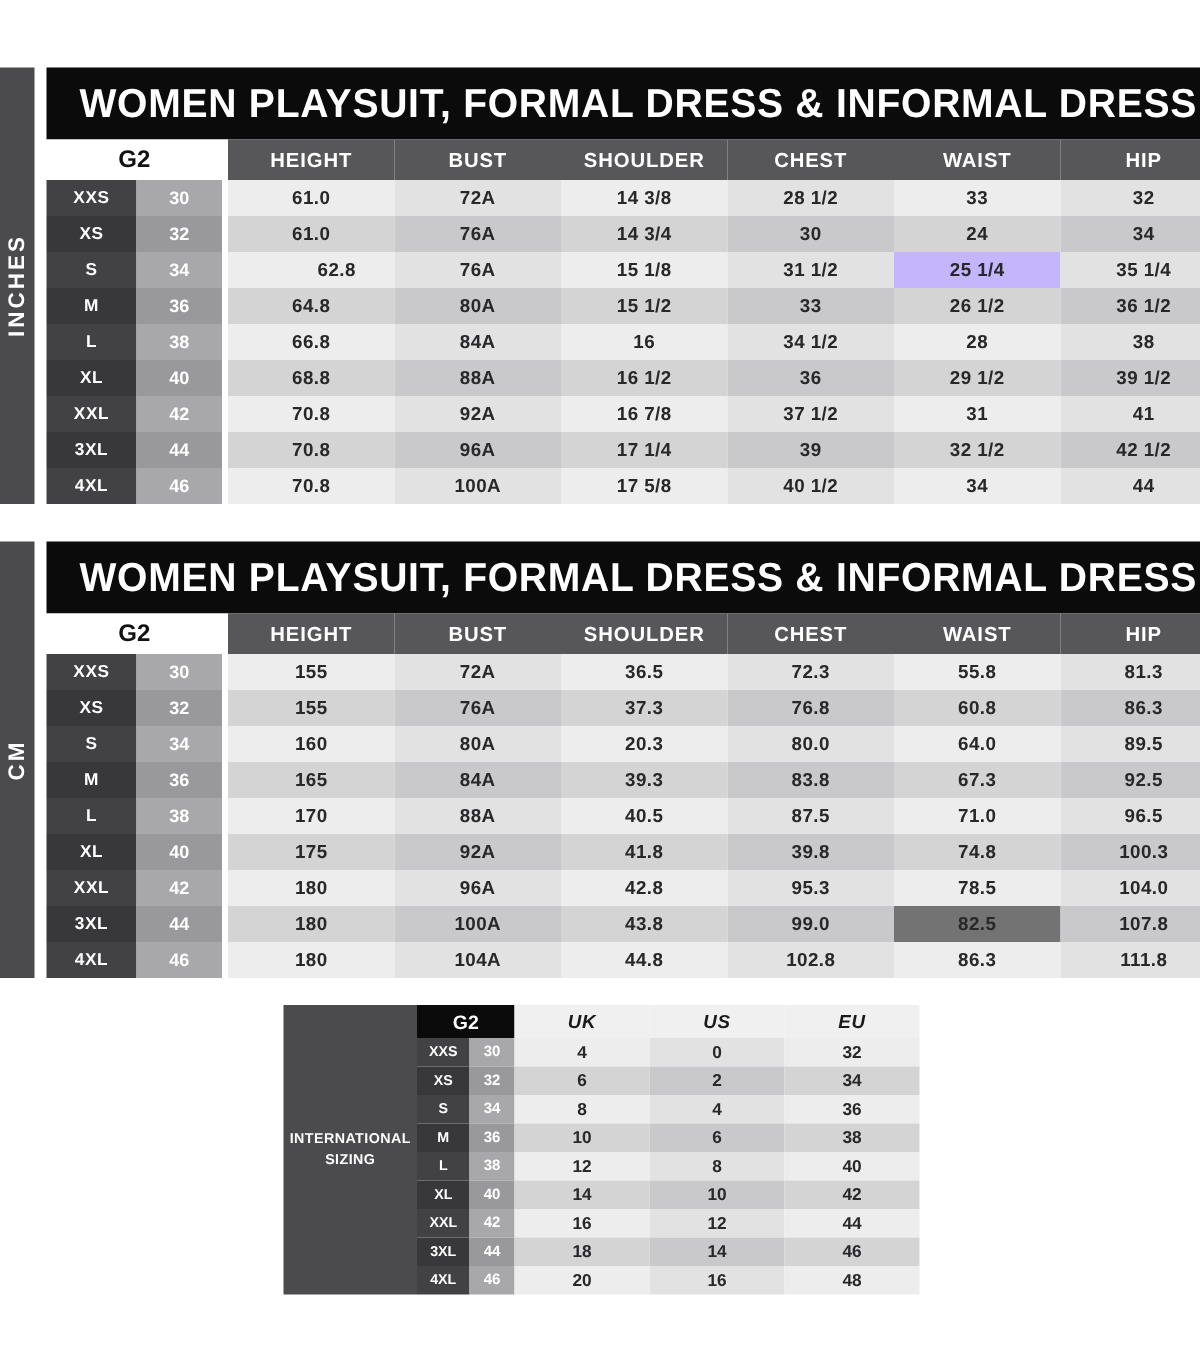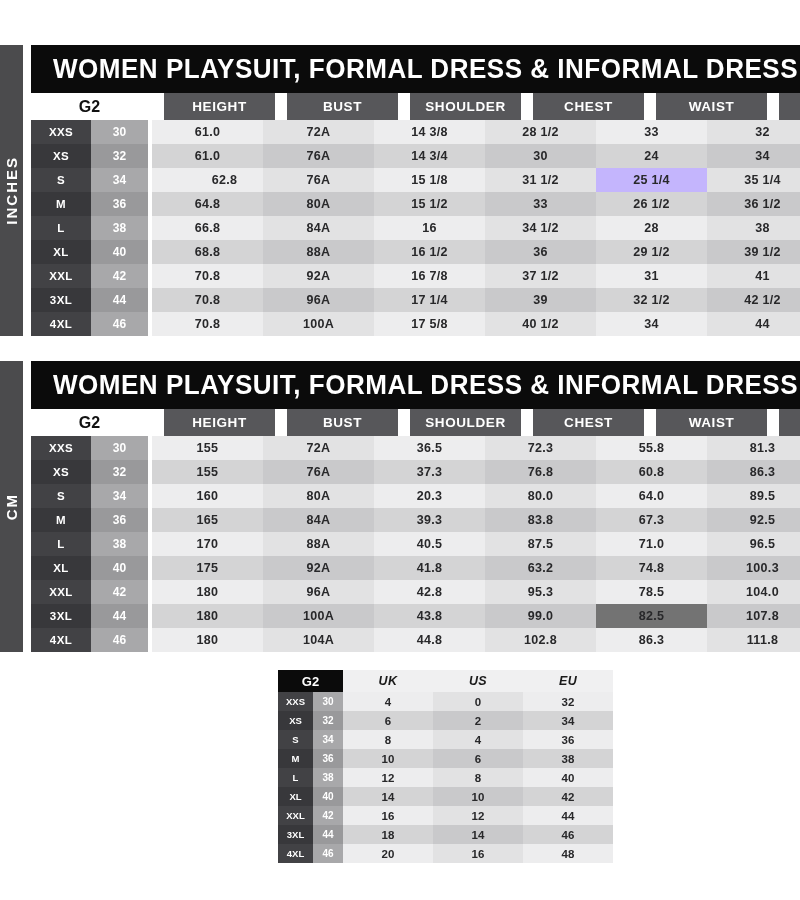--- a/index.html
+++ b/index.html
@@ -22,21 +22,21 @@
     display:flex;align-items:center;padding-left:22px;box-sizing:border-box;overflow:hidden;
   }
   .title span{
     color:#fff;font-weight:bold;font-size:27px;letter-spacing:0.5px;white-space:nowrap;
     transform-origin:left center;
   }
   .hdr{position:absolute;left:0;top:48px;height:27px;display:flex;}
   .cellc{display:flex;align-items:center;justify-content:center;box-sizing:border-box;}
   .g2{width:117px;height:27px;background:#ffffff;color:#111;font-weight:bold;font-size:16px;}
   .hgap{width:4px;height:27px;background:#fff;}
-  .hcell{width:111px;height:27px;background:var(--hdr-bg);color:#fff;font-weight:bold;font-size:13.5px;letter-spacing:0.6px;margin-left:12px;}
+  .hcell{width:111px;height:27px;background:var(--hdr-bg);color:#fff;font-weight:bold;font-size:13.5px;letter-spacing:0.6px;}
   .rows{position:absolute;left:0;top:75px;}
   .r{display:flex;height:24px;}
   .sz{width:60px;height:24px;color:#fff;font-weight:bold;font-size:11.5px;letter-spacing:0.4px;}
   .nm{width:57px;height:24px;color:#fff;font-weight:bold;font-size:12px;}
   .rgap{width:4px;height:24px;background:#fff;}
   .dc{width:111px;height:24px;color:var(--text-dark);font-weight:bold;font-size:12.5px;letter-spacing:0.3px;}
 
   
   .intl{position:absolute;left:189px;top:670px;width:424px;height:193px;}
   .iblock{
@@ -255,21 +255,21 @@
             <div class="cellc dc" style="background: rgb(237, 237, 238);">71.0</div>
             <div class="cellc dc" style="background: rgb(226, 226, 227);">96.5</div>
           </div>
           <div class="r">
             <div class="cellc sz" style="background: rgb(56, 56, 59);">XL</div>
             <div class="cellc nm" style="background: rgb(153, 153, 155);">40</div>
             <div class="cellc rgap"></div>
             <div class="cellc dc" style="background: rgb(212, 212, 213);">175</div>
             <div class="cellc dc" style="background: rgb(201, 201, 203);">92A</div>
             <div class="cellc dc" style="background: rgb(212, 212, 213);">41.8</div>
-            <div class="cellc dc" style="background: rgb(201, 201, 203);">63.2</div>
+            <div class="cellc dc" style="background: rgb(201, 201, 203);">39.8</div>
             <div class="cellc dc" style="background: rgb(212, 212, 213);">74.8</div>
             <div class="cellc dc" style="background: rgb(201, 201, 203);">100.3</div>
           </div>
           <div class="r">
             <div class="cellc sz" style="background: rgb(66, 66, 69);">XXL</div>
             <div class="cellc nm" style="background: rgb(168, 168, 170);">42</div>
             <div class="cellc rgap"></div>
             <div class="cellc dc" style="background: rgb(237, 237, 238);">180</div>
             <div class="cellc dc" style="background: rgb(226, 226, 227);">96A</div>
             <div class="cellc dc" style="background: rgb(237, 237, 238);">42.8</div>
@@ -297,20 +297,21 @@
             <div class="cellc dc" style="background: rgb(237, 237, 238);">44.8</div>
             <div class="cellc dc" style="background: rgb(226, 226, 227);">102.8</div>
             <div class="cellc dc" style="background: rgb(237, 237, 238);">86.3</div>
             <div class="cellc dc" style="background: rgb(226, 226, 227);">111.8</div>
           </div>
         </div>
     </div>
   </section>
 
   <section class="intl">
+    <div class="iblock">INTERNATIONAL SIZING</div>
     <div class="ihdr">
         <div class="cellc ig2">G2</div>
         <div class="cellc ihcell">UK</div>
         <div class="cellc ihcell">US</div>
         <div class="cellc ihcell">EU</div>
       </div>
     <div class="irows">
         <div class="ir">
           <div class="cellc isz" style="background: rgb(66, 66, 69);">XXS</div>
           <div class="cellc inm" style="background: rgb(168, 168, 170);">30</div>

